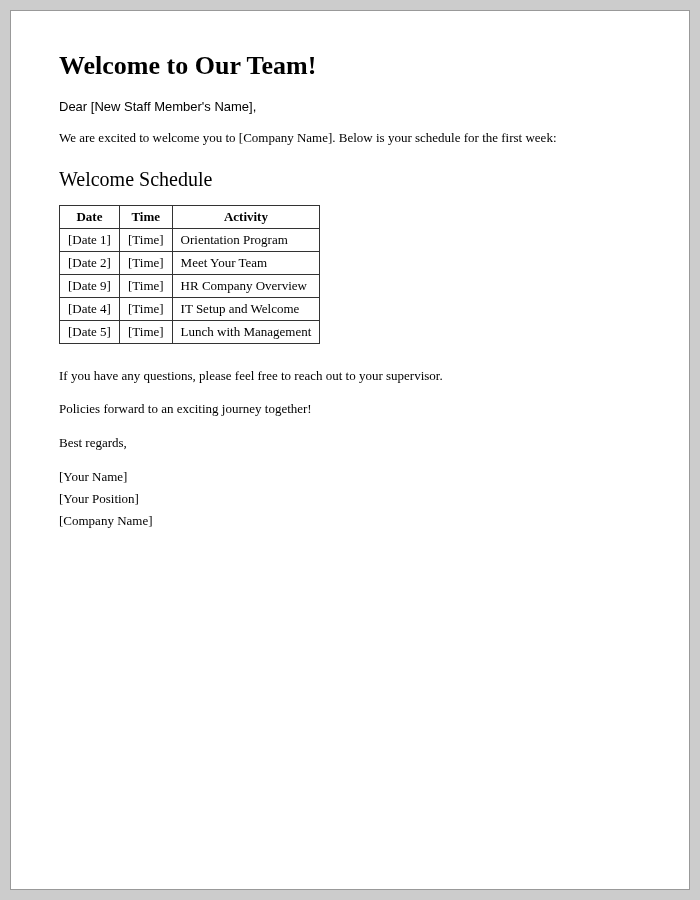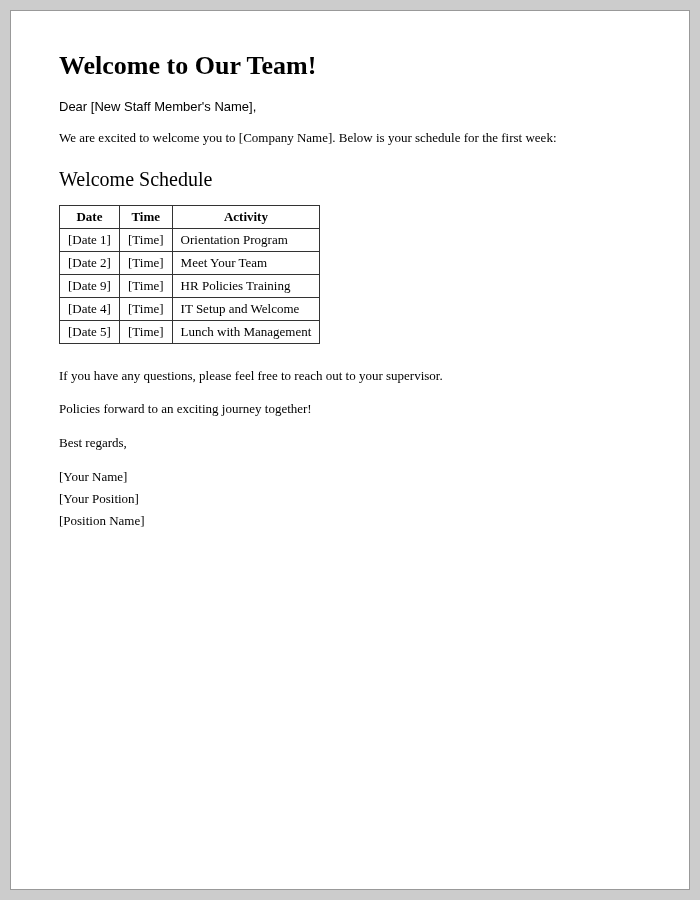--- a/index.html
+++ b/index.html
@@ -123,21 +123,21 @@
           <td>Orientation Program</td>
         </tr>
         <tr>
           <td>[Date 2]</td>
           <td>[Time]</td>
           <td>Meet Your Team</td>
         </tr>
         <tr>
           <td>[Date 9]</td>
           <td>[Time]</td>
-          <td>HR Policies Training</td>
+          <td>HR Company Overview</td>
         </tr>
         <tr>
           <td>[Date 4]</td>
           <td>[Time]</td>
           <td>IT Setup and Welcome</td>
         </tr>
         <tr>
           <td>[Date 5]</td>
           <td>[Time]</td>
           <td>Lunch with Management</td>
@@ -147,16 +147,16 @@
 
   <p class="body-text">If you have any questions, please feel free to reach out to your supervisor.</p>
 
   <p class="body-text">Policies forward to an exciting journey together!</p>
 
   <p class="body-text">Best regards,</p>
 
   <div class="signature-block">
     <div>[Your Name]</div>
     <div>[Your Position]</div>
-    <div>[Position Name]</div>
+    <div>[Company Name]</div>
   </div>
 
 </div>
 
 </body></html>

